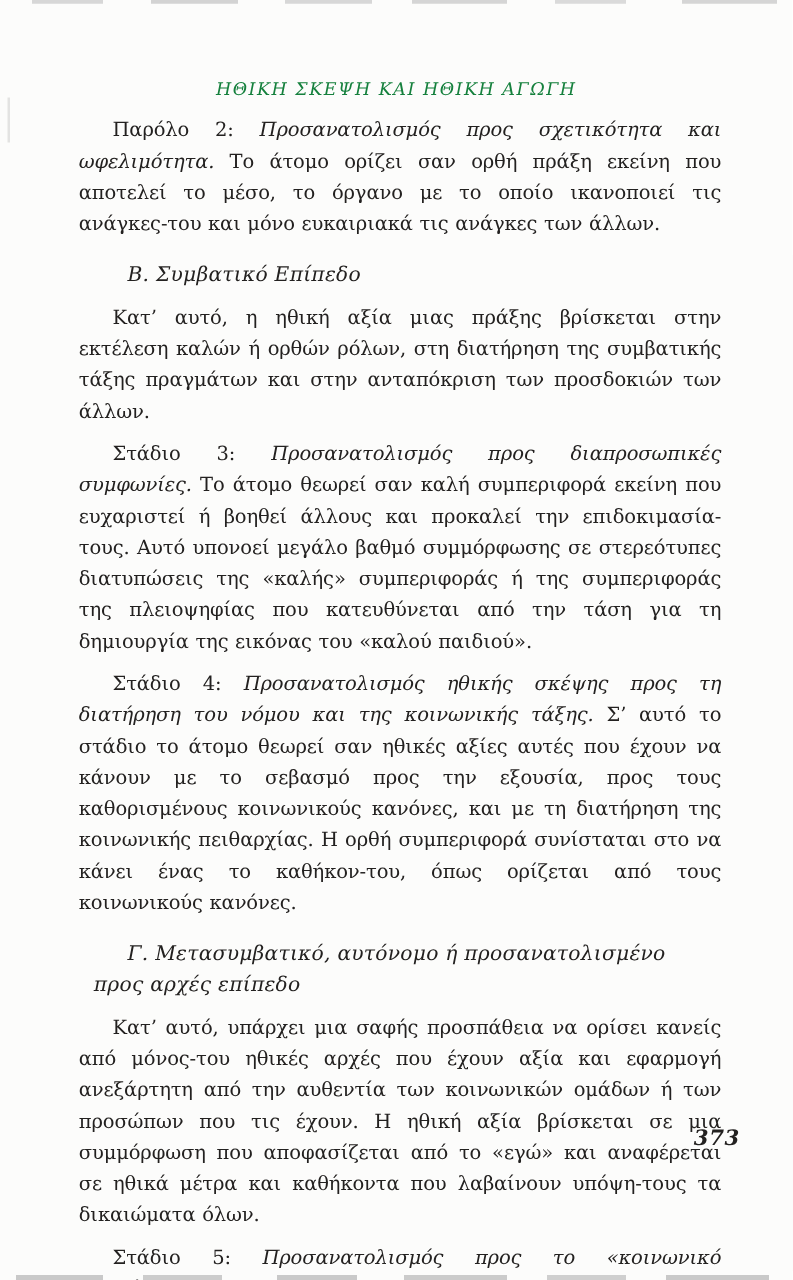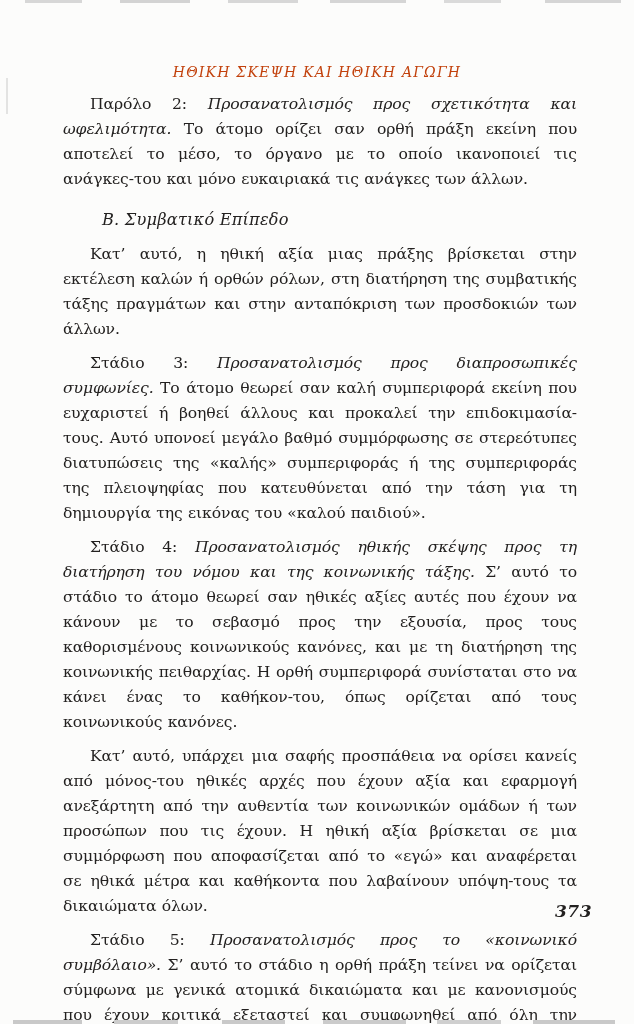--- a/index.html
+++ b/index.html
@@ -21,21 +21,21 @@
   .running-head {
     position: absolute;
     top: 64px;
     left: 60px;
     width: 514px;
     text-align: center;
     font-style: italic;
     font-size: 14px;
     letter-spacing: 1.2px;
     white-space: nowrap;
-    color: #c2410c;
+    color: #15803d;
   }
   .text-block {
     position: absolute;
     top: 92px;
     left: 63px;
     width: 514px;
   }
   .para {
     margin: 9px 0 0 0;
     text-align: justify;
@@ -110,20 +110,21 @@
   <div class="scan-mark-left"></div>
 
   <div class="running-head">ΗΘΙΚΗ ΣΚΕΨΗ ΚΑΙ ΗΘΙΚΗ ΑΓΩΓΗ</div>
 
   <main class="text-block" id="blocks">
       <p class="para"><span>Παρόλο 2: </span><span class="stage-title">Προσανατολισμός προς σχετικότητα και ωφελιμότητα. </span><span>Το άτομο ορίζει σαν ορθή πράξη εκείνη που αποτελεί το μέσο, το όργανο με το οποίο ικανοποιεί τις ανάγκες-του και μόνο ευκαιριακά τις ανάγκες των άλλων.</span></p>
       <h3 class="section-heading">Β. Συμβατικό Επίπεδο</h3>
       <p class="para">Κατ’ αυτό, η ηθική αξία μιας πράξης βρίσκεται στην εκτέλεση καλών ή ορθών ρόλων, στη διατήρηση της συμβατικής τάξης πραγμάτων και στην ανταπόκριση των προσδοκιών των άλλων.</p>
       <p class="para"><span>Στάδιο 3: </span><span class="stage-title">Προσανατολισμός προς διαπροσωπικές συμφωνίες. </span><span>Το άτομο θεωρεί σαν καλή συμπεριφορά εκείνη που ευχαριστεί ή βοηθεί άλλους και προκαλεί την επιδοκιμασία-τους. Αυτό υπονοεί μεγάλο βαθμό συμμόρφωσης σε στερεότυπες διατυπώσεις της «καλής» συμπεριφοράς ή της συμπεριφοράς της πλειοψηφίας που κατευθύνεται από την τάση για τη δημιουργία της εικόνας του «καλού παιδιού».</span></p>
       <p class="para"><span>Στάδιο 4: </span><span class="stage-title">Προσανατολισμός ηθικής σκέψης προς τη διατήρηση του νόμου και της κοινωνικής τάξης. </span><span>Σ’ αυτό το στάδιο το άτομο θεωρεί σαν ηθικές αξίες αυτές που έχουν να κάνουν με το σεβασμό προς την εξουσία, προς τους καθορισμένους κοινωνικούς κανόνες, και με τη διατήρηση της κοινωνικής πειθαρχίας. Η ορθή συμπεριφορά συνίσταται στο να κάνει ένας το καθήκον-του, όπως ορίζεται από τους κοινωνικούς κανόνες.</span></p>
+      <h3 class="section-heading">Γ. Μετασυμβατικό, αυτόνομο ή προσανατολισμένο προς αρχές επίπεδο</h3>
       <p class="para">Κατ’ αυτό, υπάρχει μια σαφής προσπάθεια να ορίσει κανείς από μόνος-του ηθικές αρχές που έχουν αξία και εφαρμογή ανεξάρτητη από την αυθεντία των κοινωνικών ομάδων ή των προσώπων που τις έχουν. Η ηθική αξία βρίσκεται σε μια συμμόρφωση που αποφασίζεται από το «εγώ» και αναφέρεται σε ηθικά μέτρα και καθήκοντα που λαβαίνουν υπόψη-τους τα δικαιώματα όλων.</p>
       <p class="para"><span>Στάδιο 5: </span><span class="stage-title">Προσανατολισμός προς το «κοινωνικό συμβόλαιο». </span><span>Σ’ αυτό το στάδιο η ορθή πράξη τείνει να ορίζεται σύμφωνα με γενικά ατομικά δικαιώματα και με κανονισμούς που έχουν κριτικά εξεταστεί και συμφωνηθεί από όλη την κοινωνία. Παρόλο ότι το ορθό εντάσσεται μέσα στο πλαίσιο ενός είδους κοινωνικού συμβολαίου, θεωρείται σαν θέμα προσωπικών αξιών.</span></p>
     </main>
 
   <div class="page-number">373</div>
 
   <div class="scan-edge bottom"></div>
 </div>
 
 </body></html>

